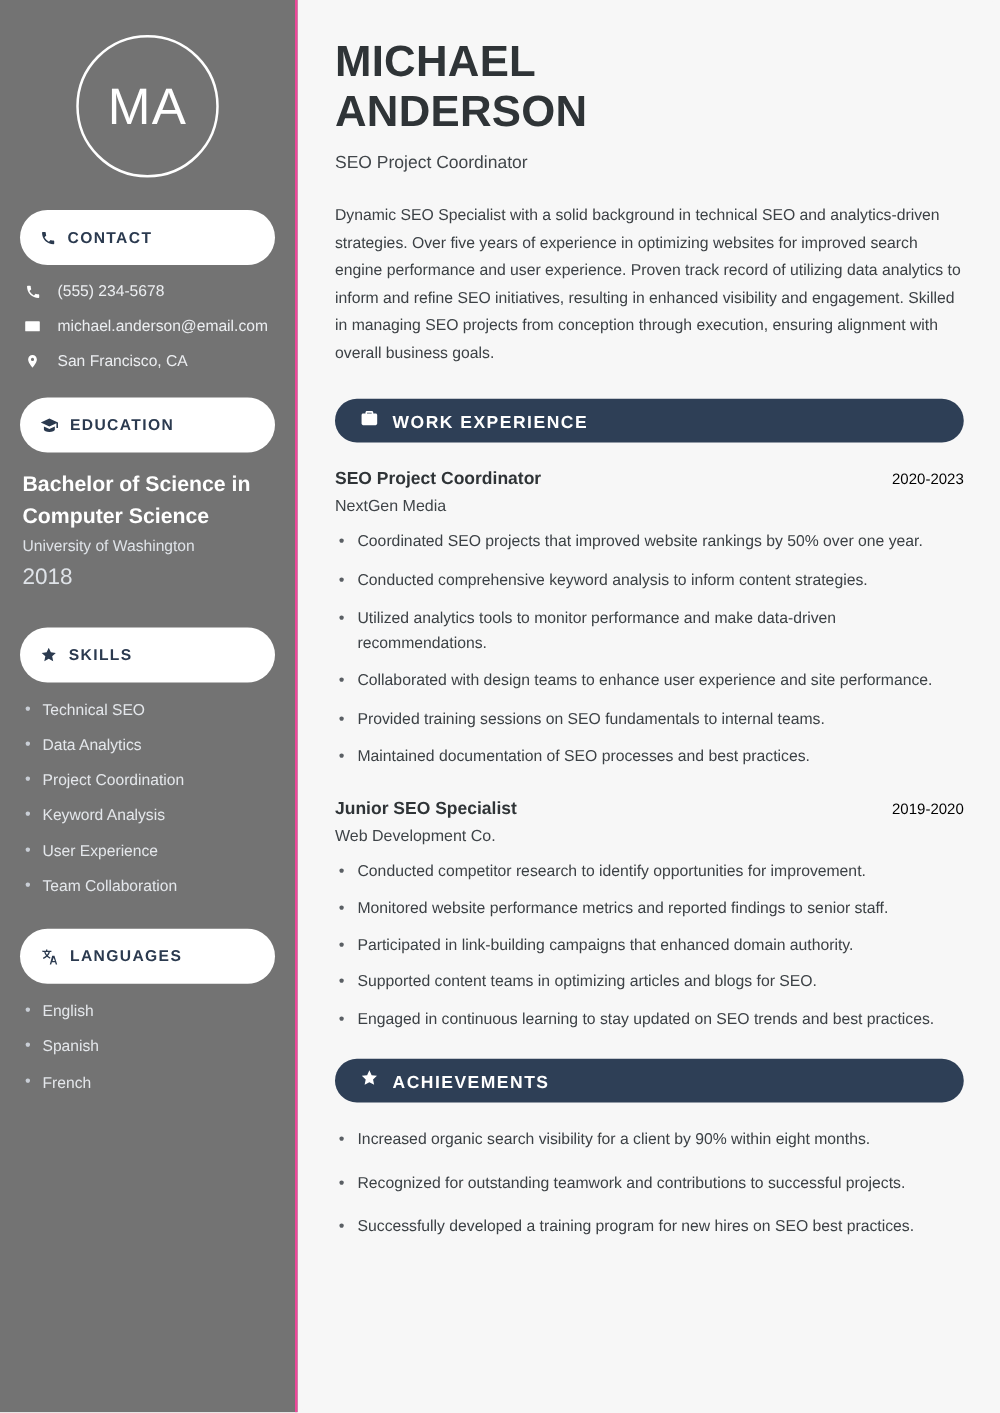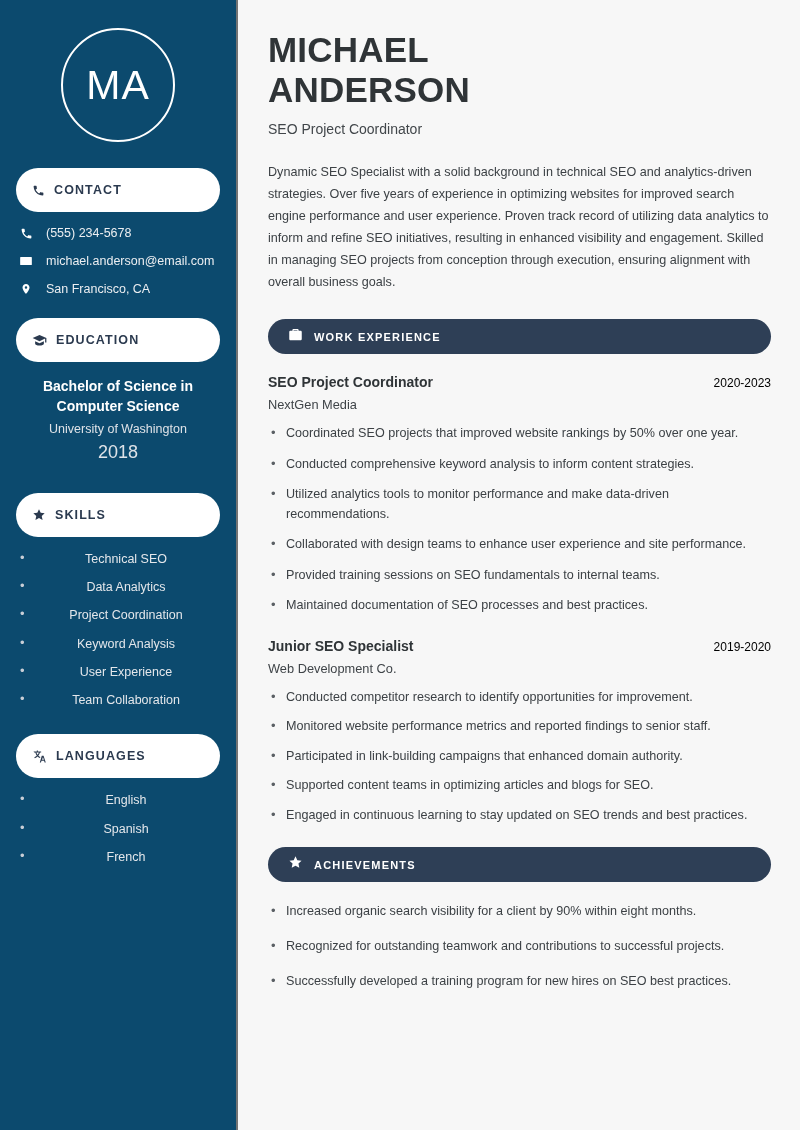--- a/index.html
+++ b/index.html
@@ -14,26 +14,25 @@
     width: 800px; height: 1130px;
     background: #f7f7f7;
     display: flex;
     overflow: hidden;
   }
 
   
   .sidebar {
     width: 238px;
     flex: 0 0 238px;
-    background: #0c4a6e;
+    background: #737373;
     color: #ffffff;
     padding: 0 16px;
-    border-right: 2px solid #737373;
+    border-right: 2px solid #ec4899;
     position: relative;
-    text-align: center;
   }
   .monogram-wrap {
     display: flex; justify-content: center;
     margin-top: 28px; margin-bottom: 26px;
   }
   .monogram {
     width: 114px; height: 114px;
     border: 2px solid #ffffff;
     border-radius: 50%;
     display: flex; align-items: center; justify-content: center;
@@ -63,21 +62,21 @@
   .contact-row {
     display: flex; align-items: center; gap: 12px;
     margin-bottom: 14px;
     font-size: 12.5px;
     color: #eceef1;
   }
   .contact-row .ico { width: 16px; display: flex; justify-content: center; flex: 0 0 16px; }
 
   .edu-block { padding: 0 2px; margin-bottom: 26px; }
   .edu-degree {
-    font-size: 14px; font-weight: bold; line-height: 1.45;
+    font-size: 17px; font-weight: bold; line-height: 1.45;
     color: #ffffff; margin-bottom: 3px;
   }
   .edu-school { font-size: 12.5px; color: #dfe3e8; line-height: 1.55; }
   .edu-year   { font-size: 18px; color: #dfe3e8; line-height: 1.55; }
 
   .side-list { list-style: none; padding: 0 2px; margin-bottom: 26px; }
   .side-list li {
     position: relative;
     font-size: 12.5px;
     color: #e4e7eb;
@@ -121,21 +120,21 @@
     background: #2e3f56;
     color: #ffffff;
     border-radius: 999px;
     height: 35px;
     display: flex; align-items: center; gap: 11px;
     padding: 0 20px;
     margin-top: 26px;
     margin-bottom: 20px;
   }
   .section-bar .bar-label {
-    font-size: 11px; font-weight: bold; letter-spacing: 1.2px;
+    font-size: 14px; font-weight: bold; letter-spacing: 1.2px;
   }
 
   .job { margin-bottom: 4px; }
   .job-head {
     display: flex; justify-content: space-between; align-items: baseline;
     gap: 12px;
   }
   .job-title { font-size: 14px; font-weight: bold; color: #2f3437; }
   .job-date  { font-size: 12px; color: #000000; white-space: nowrap; text-align: right; }
   .job-company {

